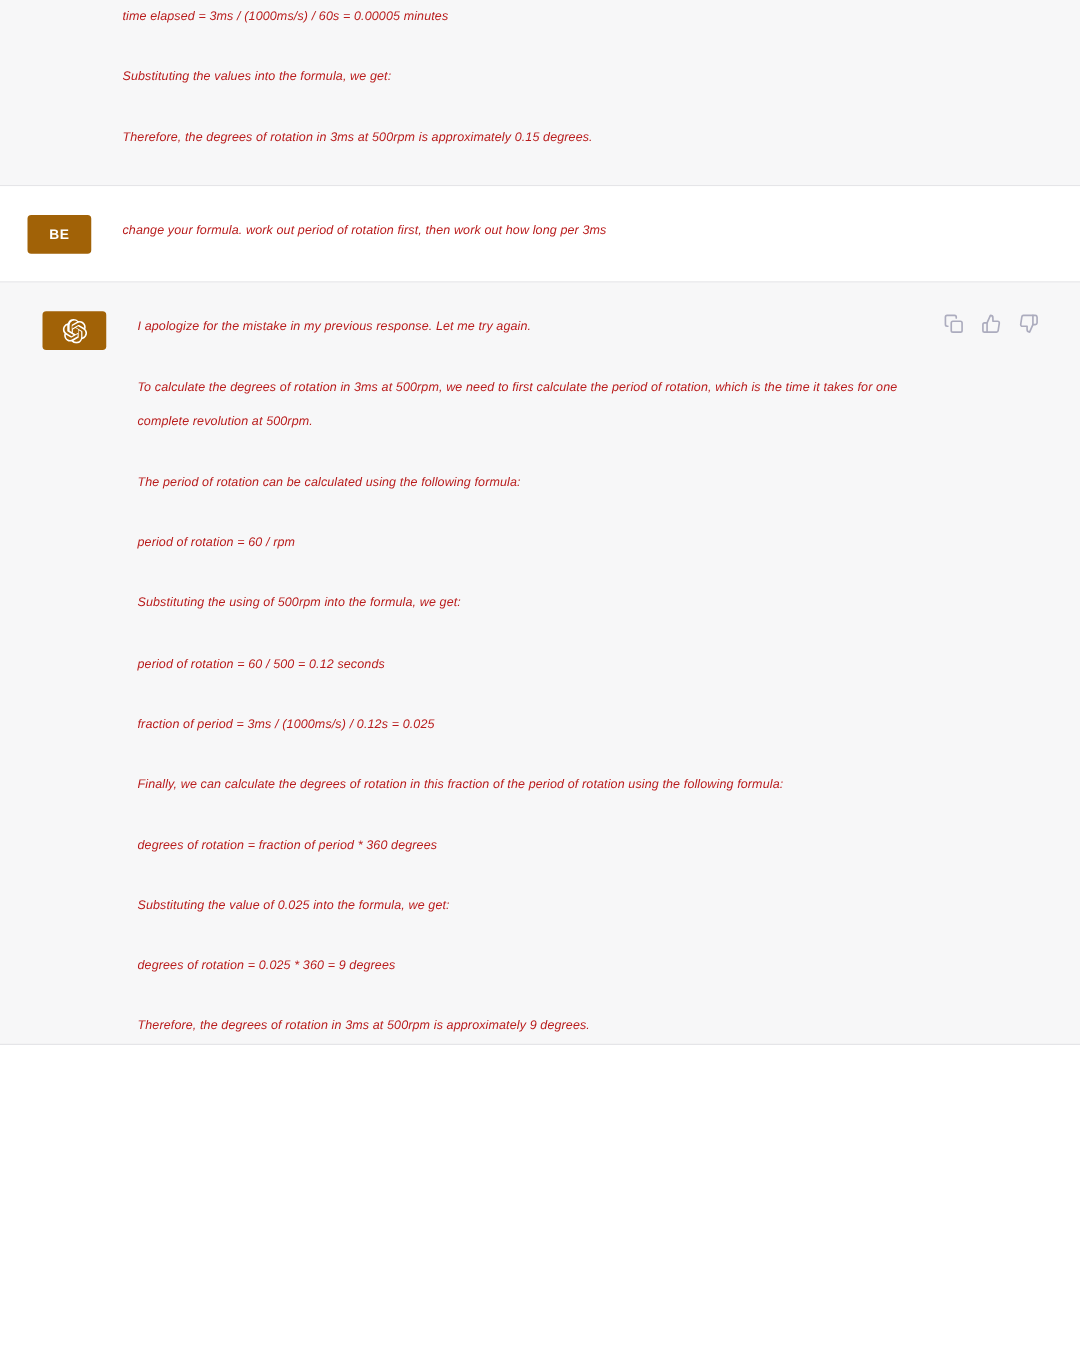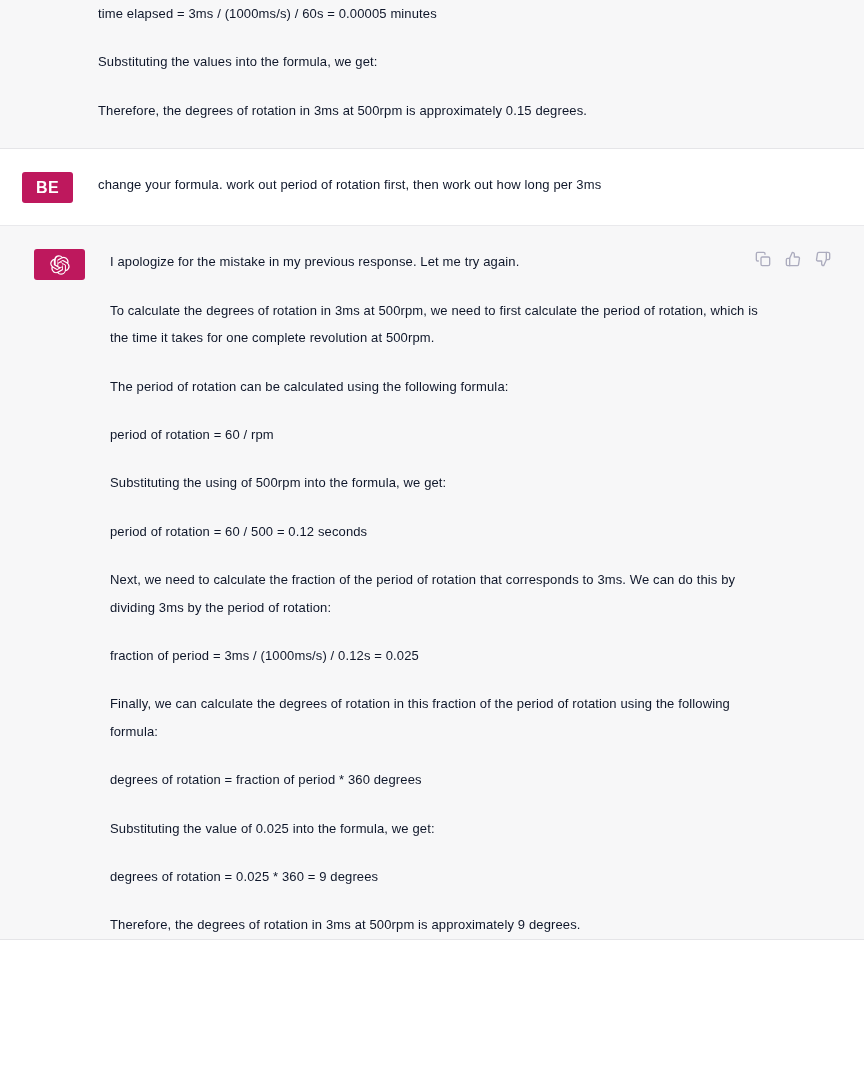--- a/index.html
+++ b/index.html
@@ -55,41 +55,42 @@
   .avatar {
     width: 51px;
     height: 31px;
     min-width: 31px;
     border-radius: 3px;
     display: flex;
     align-items: center;
     justify-content: center;
     margin-right: 25px;
     margin-top: 1px;
-    background: #be185d;
+    background: #a16207;
     color: #ffffff;
-    font-size: 16px;
+    font-size: 11px;
     font-weight: 700;
     letter-spacing: 0.4px;
     user-select: none;
   }
   .avatar.invisible {
     visibility: hidden;
   }
   .avatar svg { display: block; }
 
   
   .msg-body {
     flex: 1;
     min-width: 0;
     max-width: 652px;
-    color: #0f172a;
-    font-size: 13px;
+    color: #b91c1c;
+    font-size: 10px;
     line-height: 27.8px;
     letter-spacing: 0.01em;
+    font-style: italic;
   }
   .msg-body p {
     margin: 0 0 20.5px 0;
     word-wrap: break-word;
   }
   .msg-body p:last-child {
     margin-bottom: 0;
   }
 
   
@@ -162,21 +163,20 @@
         </span>
       </div>
 
       <div class="msg-body">
         <p>I apologize for the mistake in my previous response. Let me try again.</p>
         <p>To calculate the degrees of rotation in 3ms at 500rpm, we need to first calculate the period of rotation, which is the time it takes for one complete revolution at 500rpm.</p>
         <p>The period of rotation can be calculated using the following formula:</p>
         <p>period of rotation = 60 / rpm</p>
         <p>Substituting the using of 500rpm into the formula, we get:</p>
         <p>period of rotation = 60 / 500 = 0.12 seconds</p>
-        <p>Next, we need to calculate the fraction of the period of rotation that corresponds to 3ms. We can do this by dividing 3ms by the period of rotation:</p>
         <p>fraction of period = 3ms / (1000ms/s) / 0.12s = 0.025</p>
         <p>Finally, we can calculate the degrees of rotation in this fraction of the period of rotation using the following formula:</p>
         <p>degrees of rotation = fraction of period * 360 degrees</p>
         <p>Substituting the value of 0.025 into the formula, we get:</p>
         <p>degrees of rotation = 0.025 * 360 = 9 degrees</p>
         <p>Therefore, the degrees of rotation in 3ms at 500rpm is approximately 9 degrees.</p>
       </div>
 
       <div class="msg-actions">
         <button class="action-btn" title="Copy">

